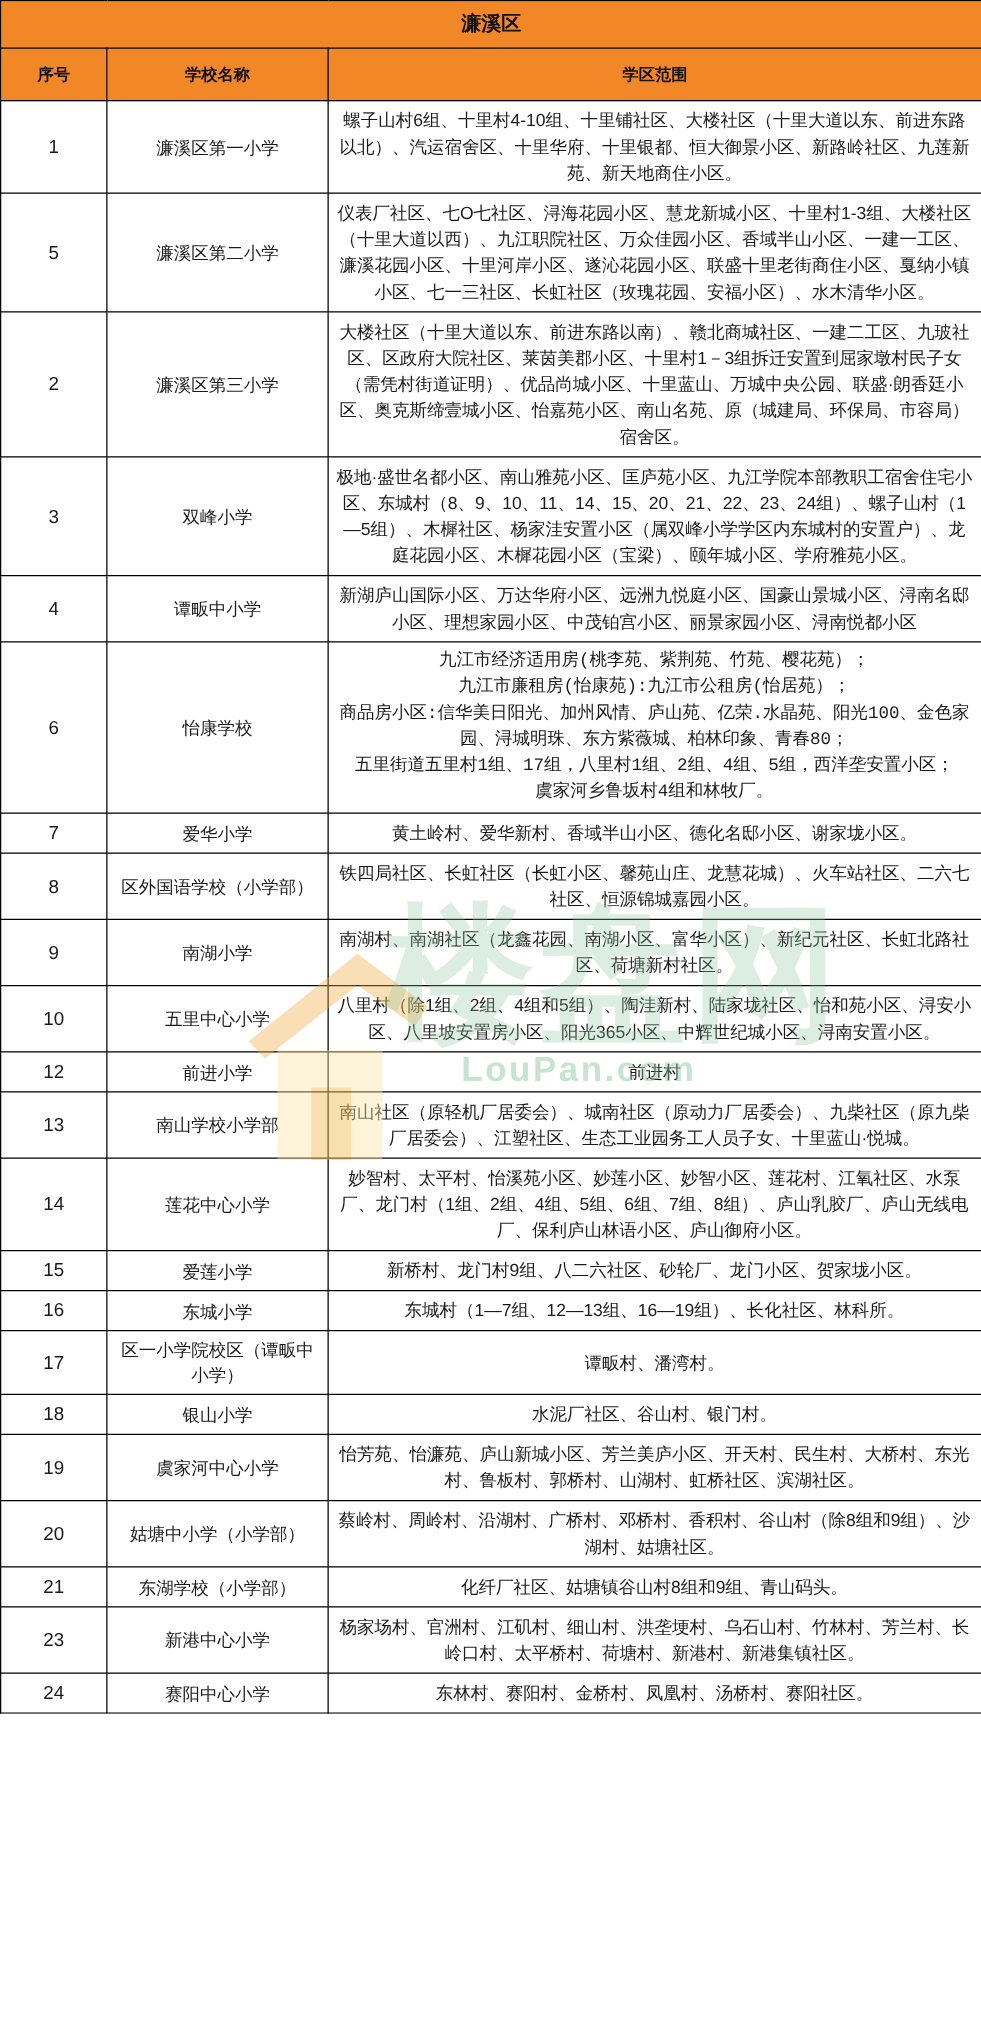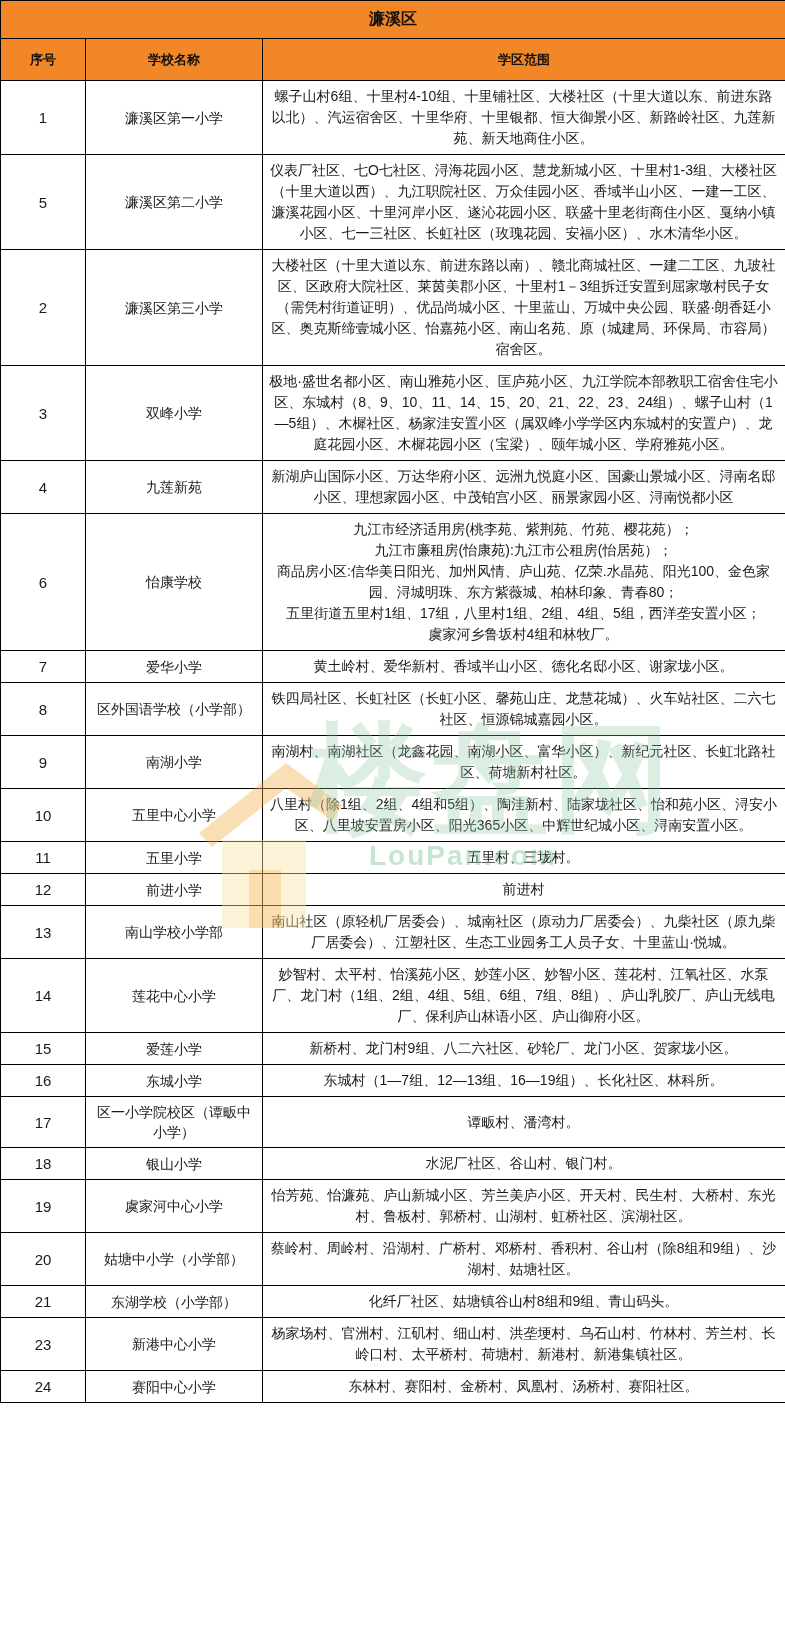--- a/index.html
+++ b/index.html
@@ -50,21 +50,21 @@
     font-size:14px;
     line-height:20px;
     padding:5px 8px;
   }
   td.cell-range {
     text-align:center;
     font-size:14px;
     line-height:21px;
     padding:5px 7px 5px 6px;
   }
-  td.cell-range .line { display:block; }
+  td.cell-range .line { display:block;font-family:Liberation Mono, monospace; }
 
   
   .watermark {
     position:absolute;
     left:194px;
     top:710px;
     width:520px;
     height:230px;
     pointer-events:none;
     z-index:5;
@@ -129,21 +129,21 @@
           <td class="cell-school">濂溪区第三小学</td>
           <td class="cell-range">大楼社区（十里大道以东、前进东路以南）、赣北商城社区、一建二工区、九玻社区、区政府大院社区、莱茵美郡小区、十里村1－3组拆迁安置到屈家墩村民子女（需凭村街道证明）、优品尚城小区、十里蓝山、万城中央公园、联盛·朗香廷小区、奥克斯缔壹城小区、怡嘉苑小区、南山名苑、原（城建局、环保局、市容局）宿舍区。</td>
         </tr>
         <tr>
           <td class="cell-no">3</td>
           <td class="cell-school">双峰小学</td>
           <td class="cell-range">极地·盛世名都小区、南山雅苑小区、匡庐苑小区、九江学院本部教职工宿舍住宅小区、东城村（8、9、10、11、14、15、20、21、22、23、24组）、螺子山村（1—5组）、木樨社区、杨家洼安置小区（属双峰小学学区内东城村的安置户）、龙庭花园小区、木樨花园小区（宝梁）、颐年城小区、学府雅苑小区。</td>
         </tr>
         <tr>
           <td class="cell-no">4</td>
-          <td class="cell-school">九莲新苑</td>
+          <td class="cell-school">谭畈中小学</td>
           <td class="cell-range">新湖庐山国际小区、万达华府小区、远洲九悦庭小区、国豪山景城小区、浔南名邸小区、理想家园小区、中茂铂宫小区、丽景家园小区、浔南悦都小区</td>
         </tr>
         <tr>
           <td class="cell-no">6</td>
           <td class="cell-school">怡康学校</td>
           <td class="cell-range">
             <span class="line">九江市经济适用房(桃李苑、紫荆苑、竹苑、樱花苑）；</span>
             <span class="line">九江市廉租房(怡康苑):九江市公租房(怡居苑）；</span>
             <span class="line">商品房小区:信华美日阳光、加州风情、庐山苑、亿荣.水晶苑、阳光100、金色家园、浔城明珠、东方紫薇城、柏林印象、青春80；</span>
             <span class="line">五里街道五里村1组、17组，八里村1组、2组、4组、5组，西洋垄安置小区；</span>
@@ -164,25 +164,20 @@
           <td class="cell-no">9</td>
           <td class="cell-school">南湖小学</td>
           <td class="cell-range">南湖村、南湖社区（龙鑫花园、南湖小区、富华小区）、新纪元社区、长虹北路社区、荷塘新村社区。</td>
         </tr>
         <tr>
           <td class="cell-no">10</td>
           <td class="cell-school">五里中心小学</td>
           <td class="cell-range">八里村（除1组、2组、4组和5组）、陶洼新村、陆家垅社区、怡和苑小区、浔安小区、八里坡安置房小区、阳光365小区、中辉世纪城小区、浔南安置小区。</td>
         </tr>
         <tr>
-          <td class="cell-no">11</td>
-          <td class="cell-school">五里小学</td>
-          <td class="cell-range">五里村、三垅村。</td>
-        </tr>
-        <tr>
           <td class="cell-no">12</td>
           <td class="cell-school">前进小学</td>
           <td class="cell-range">前进村</td>
         </tr>
         <tr>
           <td class="cell-no">13</td>
           <td class="cell-school">南山学校小学部</td>
           <td class="cell-range">南山社区（原轻机厂居委会）、城南社区（原动力厂居委会）、九柴社区（原九柴厂居委会）、江塑社区、生态工业园务工人员子女、十里蓝山·悦城。</td>
         </tr>
         <tr>

